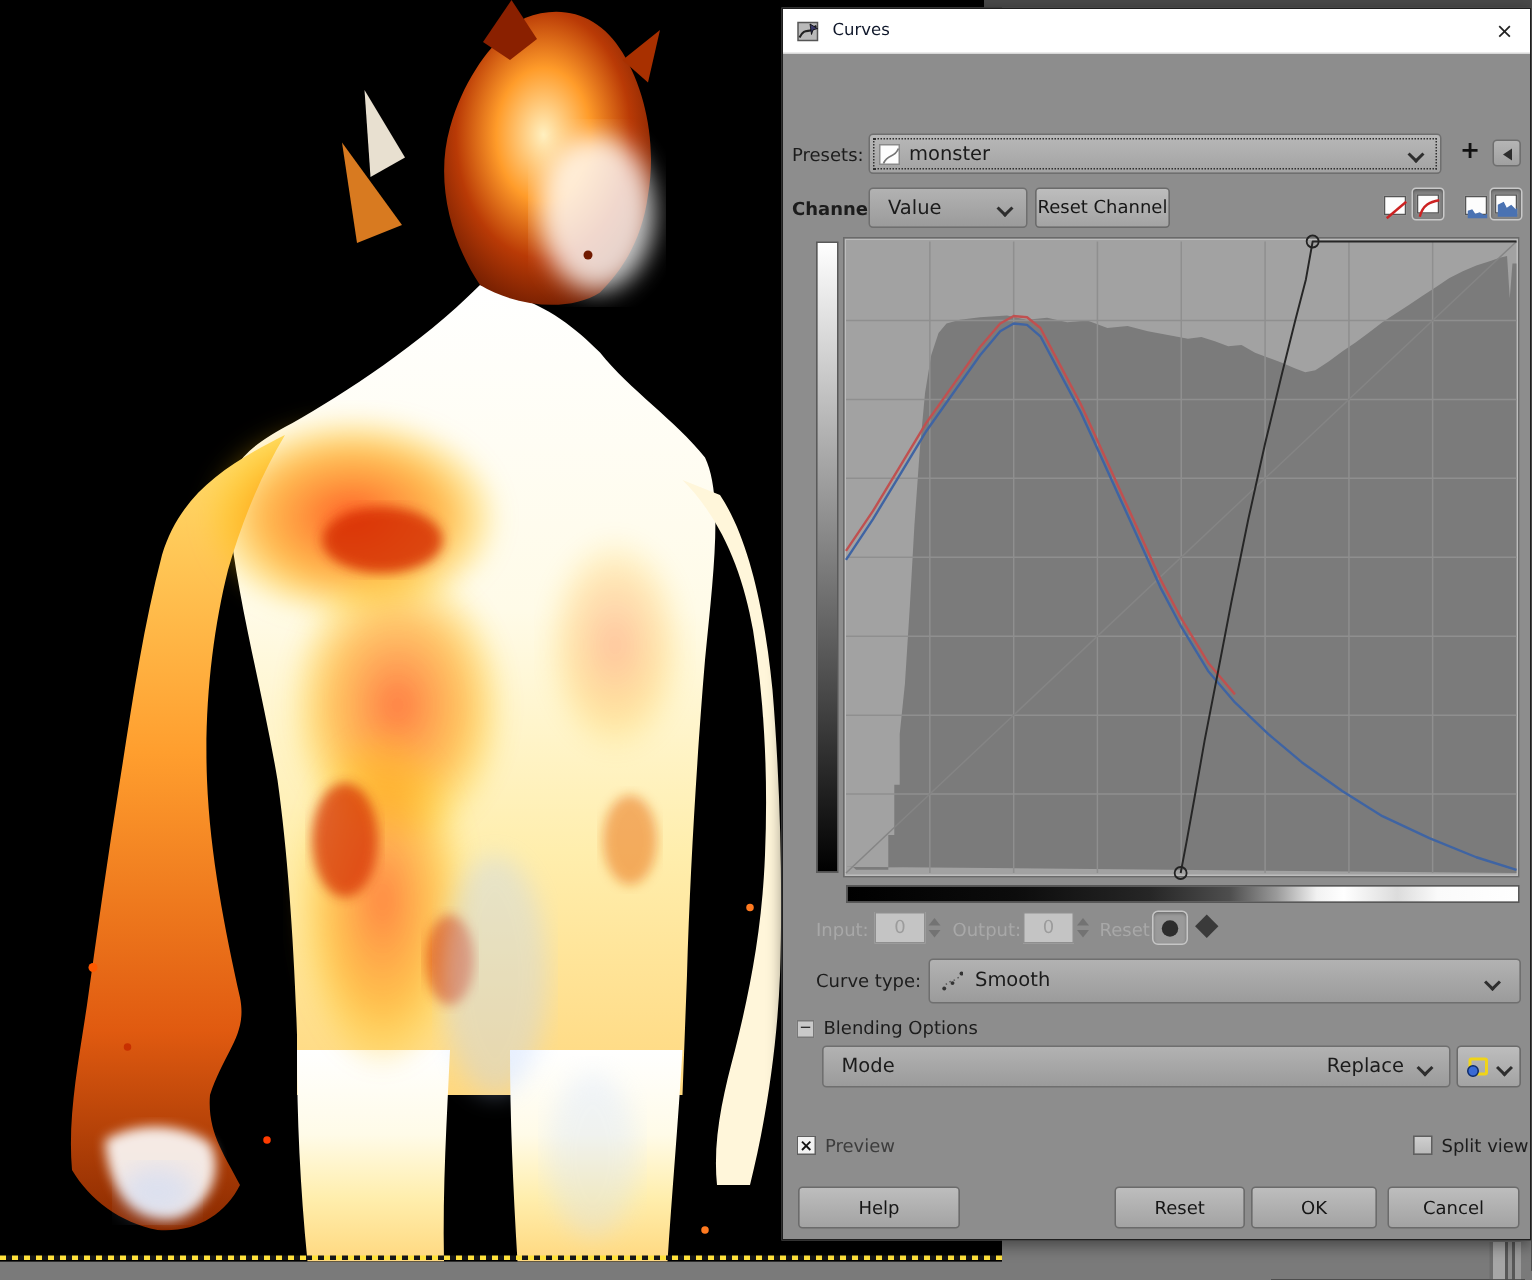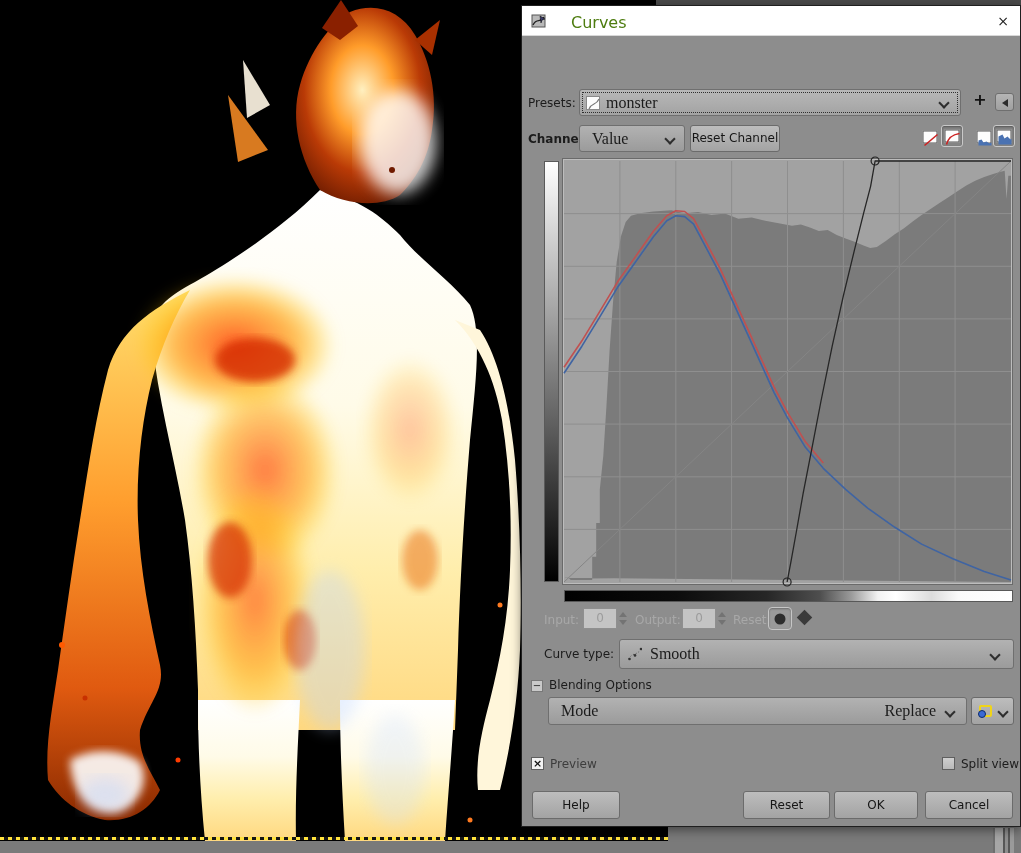--- a/index.html
+++ b/index.html
@@ -15,40 +15,40 @@
   .top-sliver { position:absolute; left:656px; top:0; width:365px; height:5px; background:#4a4a4a; }
   .canvas-scrollbar { position:absolute; left:993px; top:828px; width:21px; height:25px;
      background:linear-gradient(90deg,#6e6e6e 0 2px,#a6a6a6 2px 10px,#575757 10px 12px,#8e8e8e 12px 15px,#575757 15px 17px,#9a9a9a 17px 21px); }
 
   
   .dialog { position:absolute; left:521px; top:5px; width:500px; height:822px;
      background:#8d8d8d; border:1px solid #1f1f1f; box-shadow:0 3px 10px rgba(0,0,0,.45); }
   .titlebar { position:absolute; left:0; top:0; width:498px; height:30px; background:#ffffff;
      border-bottom:1px solid #d8d8d8; }
   .titlebar .tb-icon { position:absolute; left:9px; top:7px; width:16px; height:16px; }
-  .titlebar .tb-text { position:absolute; left:33px; top:7px; font-size:16px; color:#4d7c0f;margin-left:16px; }
+  .titlebar .tb-text { position:absolute; left:33px; top:7px; font-size:11px; color:#0f172a; }
   .tb-close { position:absolute; right:6px; top:4px; width:22px; height:22px; text-align:center;
      line-height:22px; font-size:14px; color:#222; cursor:default; }
 
   .header { position:absolute; left:0; top:30px; width:498px; height:42px; background:#6e6e6e;
      border-bottom:1px solid #5d5d5d; }
   .hdr-icon { position:absolute; left:7px; top:6px; width:24px; height:24px; background:#f4f4f4;
      border:1px solid #1a1a1a; }
   .hdr-title { position:absolute; left:40px; top:3px; font-size:15px; font-weight:bold; color:#101010; }
   .hdr-sub   { position:absolute; left:40px; top:23px; font-size:11px; color:#2d2d2d; }
   .hdr-thumb { position:absolute; left:471px; top:3px; width:26px; height:38px; border:1px solid #111;
      background:#cfd3d8; }
 
   
   .lbl { position:absolute; font-size:12px; color:#1c1c1c; white-space:nowrap; }
   .lbl.bold { font-weight:bold; }
   .lbl.dim { color:#a8a8a8; }
 
   .combo { position:absolute; background:linear-gradient(#b2b2b2,#9b9b9b); border:1px solid #6f6f6f;
-     border-radius:3px; font-size:16px; color:#1b1b1b;font-family:Liberation Serif, serif; }
+     border-radius:3px; font-size:13px; color:#1b1b1b; }
   .combo .cbx-text { position:absolute; top:50%; transform:translateY(-50%); white-space:nowrap; }
   .chev { position:absolute; width:8px; height:8px; }
   .chev:before { content:""; position:absolute; left:0; top:0; width:6px; height:6px;
      border-left:2px solid #2e2e2e; border-bottom:2px solid #2e2e2e; transform:rotate(-45deg); }
 
   .btn { position:absolute; background:linear-gradient(#bdbdbd,#a3a3a3); border:1px solid #6b6b6b;
      border-radius:3px; font-size:12px; color:#161616; text-align:center; }
 
   .presets-combo { outline:1px dotted #2f2f2f; outline-offset:-4px;
      background:linear-gradient(#b8b8b8,#a3a3a3); }
@@ -337,18 +337,18 @@
       <span class="mode-reset-icon"></span>
       <span class="chev" style="right:6px; top:10px;"></span>
     </div>
 
 
     <div class="checkbox" style="left:9px; top:751px;">×</div>
     <div class="lbl" style="left:28px; top:751px; color:#3d3d3d;">Preview</div>
     <div class="checkbox empty" style="left:420px; top:751px;"></div>
     <div class="lbl" style="left:439px; top:751px;">Split view</div>
 
-    <div class="btn dlg-btn" style="left:10px;  top:785px; width:88px;">Help</div>
+    <div class="btn dlg-btn" style="left:10px;  top:785px; width:108px;">Help</div>
     <div class="btn dlg-btn" style="left:221px; top:785px; width:87px;">Reset</div>
     <div class="btn dlg-btn" style="left:312px; top:785px; width:84px;">OK</div>
     <div class="btn dlg-btn" style="left:403px; top:785px; width:88px;">Cancel</div>
   </div>
 </div>
 
 </body></html>

